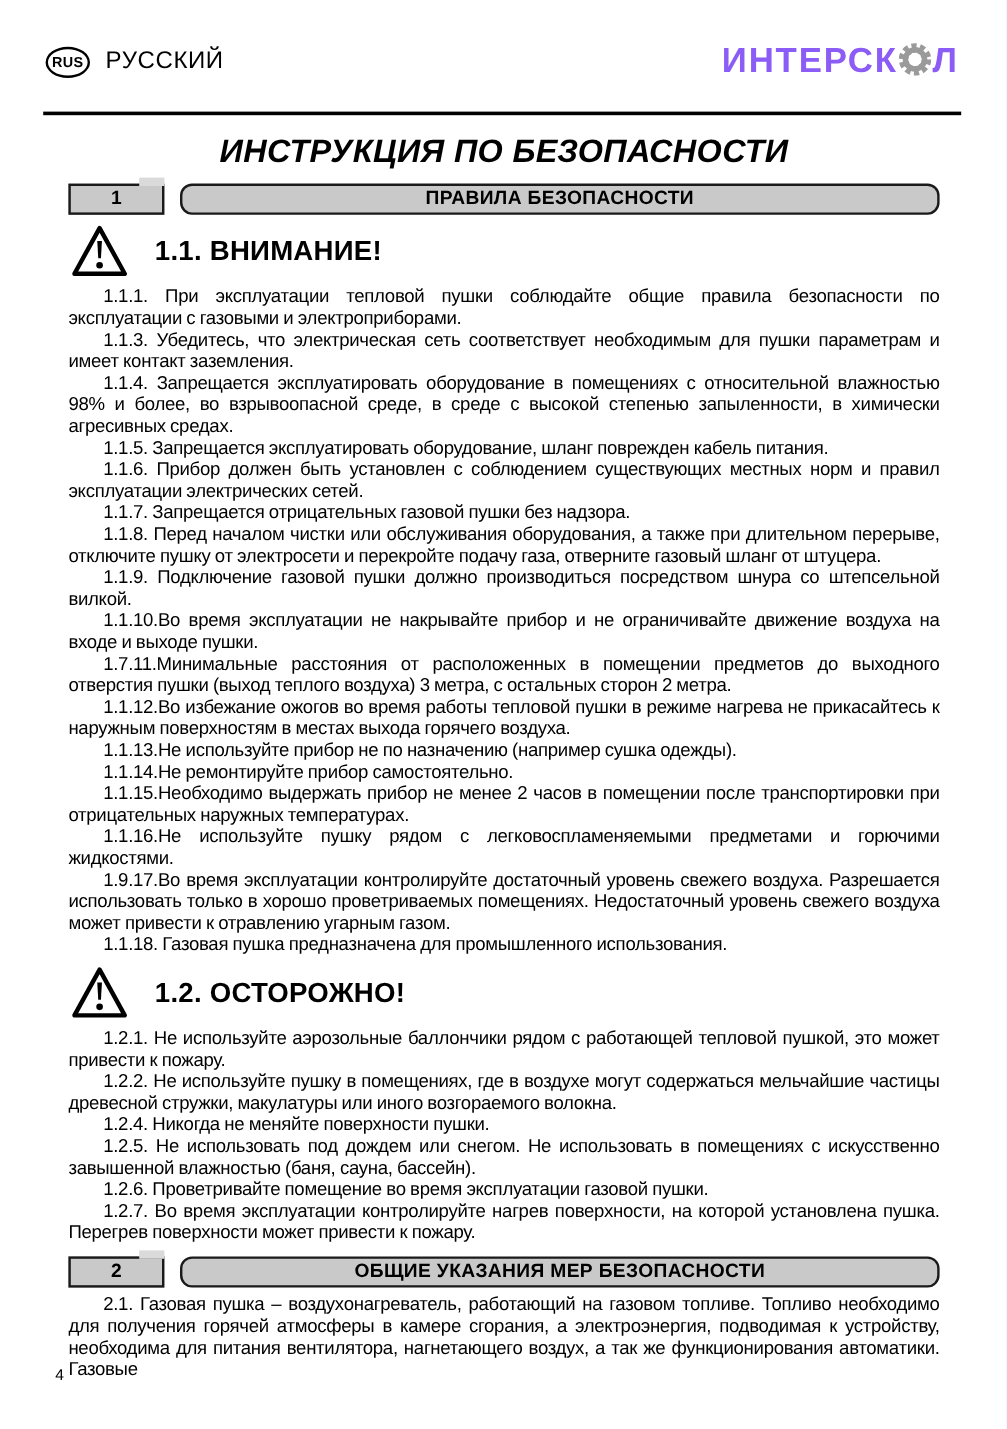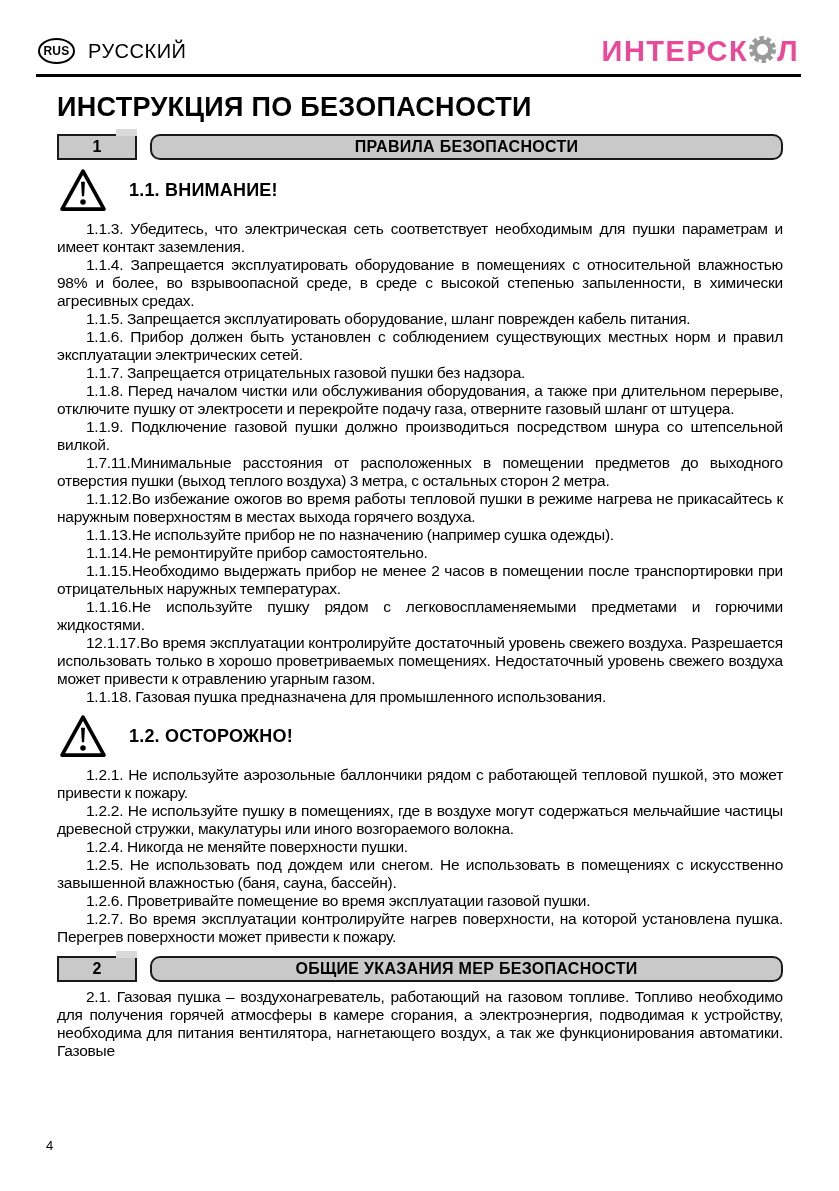--- a/index.html
+++ b/index.html
@@ -12,44 +12,45 @@
     font-family:"Liberation Sans","DejaVu Sans",sans-serif;
     box-sizing:border-box;
     padding:0 56px 0 57px;
     overflow:hidden;
   }
 
   
   .hdr {
     display:flex; justify-content:space-between; align-items:center;
     margin:33px -18px 0 -21px;
-    padding:0 0 5px 0;
+    padding:0 0 23px 0;
     border-bottom:3px solid #000;
   }
   .hdr-left { display:flex; align-items:center; gap:13px; padding-left:2px; }
   .rus-badge {
     display:inline-flex; align-items:center; justify-content:center;
     width:37px; height:26px;
     border:2.5px solid #000; border-radius:50%;
     font-weight:bold; font-size:12px; letter-spacing:0.3px;
     box-sizing:border-box;
   }
   .language { font-size:20px; font-weight:normal; letter-spacing:0.5px; }
   .brand {
     display:flex; align-items:center;
-    color:#ec4899; font-weight:bold;
+    color:#8b5cf6; font-weight:bold;
     font-size:29px; letter-spacing:1.5px; line-height:1;
     padding-right:2px;
   }
   .brand .gear { margin:0 -1px; position:relative; top:1px; }
 
   
   .doc-title {
     margin:15px 0 0 0;
-    font-size:27px; font-weight:bold; letter-spacing:0.3px;
+    text-align:center;
+    font-size:27px; font-weight:bold; letter-spacing:0.3px;font-style:italic;
   }
 
   
   .section-bar { display:flex; gap:13px; margin-top:11px; height:26px; }
   .sec-num, .sec-title {
     background:#c9c9c9;
     border:2px solid #1a1a1a;
     display:flex; align-items:center; justify-content:center;
     font-weight:bold; font-size:16px;
     box-sizing:border-box;
@@ -58,21 +59,21 @@
   .sec-num { width:80px; }
   .sec-num::after {
     content:""; position:absolute; top:-7px; right:-2px;
     width:21px; height:7px; background:#dadada;
   }
   .sec-title { flex:1; letter-spacing:0.3px;border-radius:10px; }
 
   
   .warn-row { display:flex; align-items:center; margin-top:6px; height:48px; }
   .warn-icon { width:50px; height:45px; margin-left:1px; flex:none; }
-  .warn-label { font-weight:bold; font-size:18px; margin-left:21px; letter-spacing:0.2px; }
+  .warn-label { font-weight:bold; font-size:23px; margin-left:21px; letter-spacing:0.2px; }
 
   
   .body { margin-top:6px; }
   .body p {
     margin:0;
     text-align:justify;
     text-indent:29px;
     font-size:15.5px;
     line-height:18px;
     letter-spacing:-0.25px;
@@ -117,34 +118,36 @@
       <svg width="50" height="45" viewBox="0 0 48 44" aria-hidden="true">
         <path d="M24 3 L44.5 40.2 L3.5 40.2 Z" fill="none" stroke="#000" stroke-width="3.6" stroke-linejoin="round"></path>
         <path d="M22.1 13.5 h3.8 l-0.8 14 h-2.2 Z" fill="#000"></path>
         <circle cx="24" cy="33.3" r="2.7" fill="#000"></circle>
       </svg>
     </span>
     <span class="warn-label">1.1. ВНИМАНИЕ!</span>
   </div>
 
   <div class="body">
+    <p>1.1.1. При эксплуатации тепловой пушки соблюдайте общие правила безопасности по эксплуатации с газовыми и электроприборами.</p>
     <p>1.1.3. Убедитесь, что электрическая сеть соответствует необходимым для пушки параметрам и имеет контакт заземления.</p>
     <p>1.1.4. Запрещается эксплуатировать оборудование в помещениях с относительной влажностью 98% и более, во взрывоопасной среде, в среде с высокой степенью запыленности, в химически агресивных средах.</p>
     <p>1.1.5. Запрещается эксплуатировать оборудование, шланг поврежден кабель питания.</p>
     <p>1.1.6. Прибор должен быть установлен с соблюдением существующих местных норм и правил эксплуатации электрических сетей.</p>
     <p>1.1.7. Запрещается отрицательных газовой пушки без надзора.</p>
     <p>1.1.8. Перед началом чистки или обслуживания оборудования, а также при длительном перерыве, отключите пушку от электросети и перекройте подачу газа, отверните газовый шланг от штуцера.</p>
     <p>1.1.9. Подключение газовой пушки должно производиться посредством шнура со штепсельной вилкой.</p>
+    <p>1.1.10.Во время эксплуатации не накрывайте прибор и не ограничивайте движение воздуха на входе и выходе пушки.</p>
     <p>1.7.11.Минимальные расстояния от расположенных в помещении предметов до выходного отверстия пушки (выход теплого воздуха) 3 метра, с остальных сторон 2 метра.</p>
     <p>1.1.12.Во избежание ожогов во время работы тепловой пушки в режиме нагрева не прикасайтесь к наружным поверхностям в местах выхода горячего воздуха.</p>
     <p>1.1.13.Не используйте прибор не по назначению (например сушка одежды).</p>
     <p>1.1.14.Не ремонтируйте прибор самостоятельно.</p>
     <p>1.1.15.Необходимо выдержать прибор не менее 2 часов в помещении после транспортировки при отрицательных наружных температурах.</p>
     <p>1.1.16.Не используйте пушку рядом с легковоспламеняемыми предметами и горючими жидкостями.</p>
-    <p>12.1.17.Во время эксплуатации контролируйте достаточный уровень свежего воздуха. Разрешается использовать только в хорошо проветриваемых помещениях. Недостаточный уровень свежего воздуха может привести к отравлению угарным газом.</p>
+    <p>1.9.17.Во время эксплуатации контролируйте достаточный уровень свежего воздуха. Разрешается использовать только в хорошо проветриваемых помещениях. Недостаточный уровень свежего воздуха может привести к отравлению угарным газом.</p>
     <p>1.1.18. Газовая пушка предназначена для промышленного использования.</p>
   </div>
 
   <div class="warn-row">
     <span class="warn-icon">
       <svg width="50" height="45" viewBox="0 0 48 44" aria-hidden="true">
         <path d="M24 3 L44.5 40.2 L3.5 40.2 Z" fill="none" stroke="#000" stroke-width="3.6" stroke-linejoin="round"></path>
         <path d="M22.1 13.5 h3.8 l-0.8 14 h-2.2 Z" fill="#000"></path>
         <circle cx="24" cy="33.3" r="2.7" fill="#000"></circle>
       </svg>

